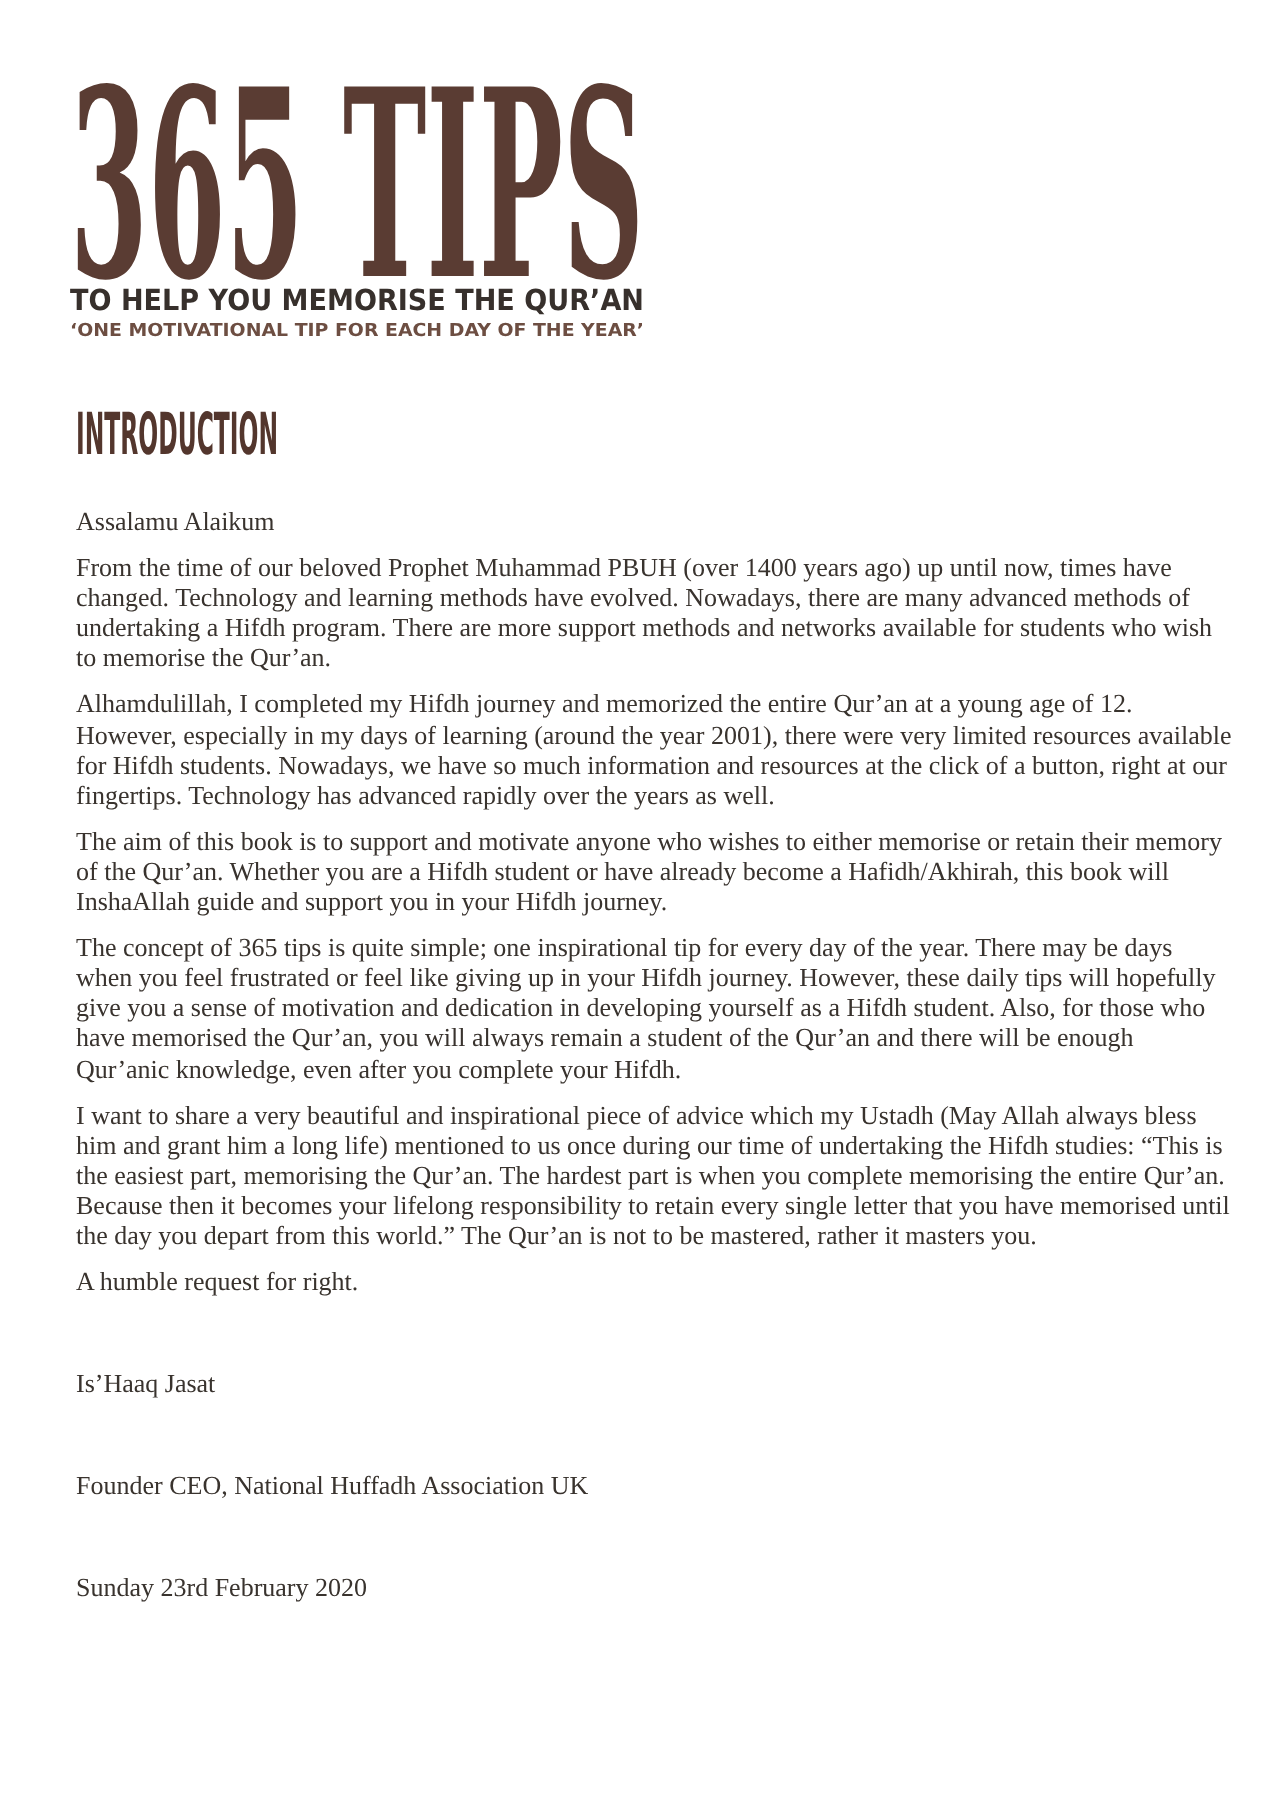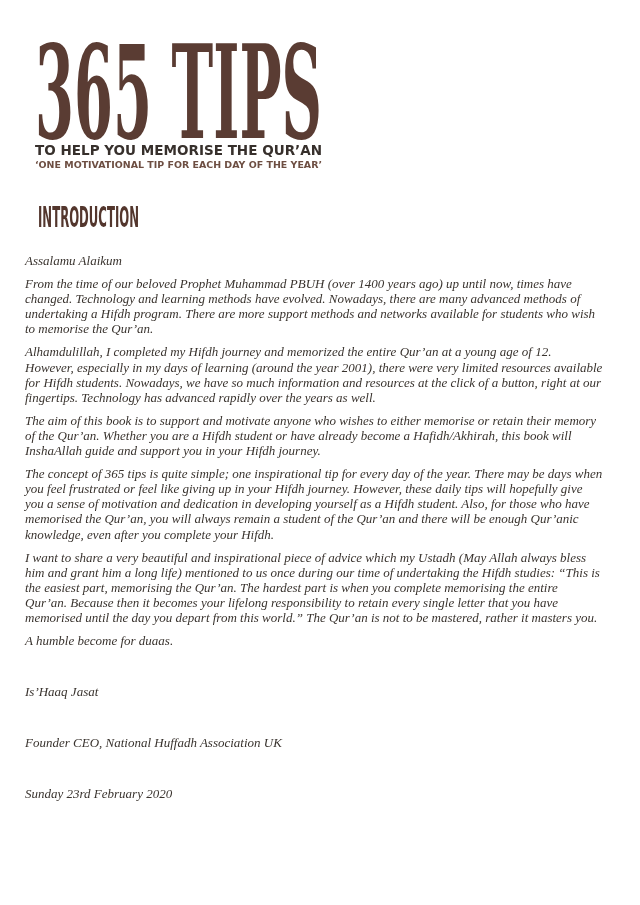--- a/index.html
+++ b/index.html
@@ -12,27 +12,26 @@
   }
   .page {
     position: absolute; inset: 0;
     background: #ffffff;
     border-radius: 15px;
   }
   .logo-svg { position: absolute; left: 33px; top: 36px; }
   .heading-svg { position: absolute; left: 37px; top: 198px; }
   .letter {
     position: absolute;
-    left: 25px; top: 253px;
+    left: 38px; top: 253px;
     width: 578px;
     font-size: 13px;
     line-height: 15.1px;
     color: #39332e;
     text-align: left;
-    font-style: italic;
   }
   .letter p { margin: 0 0 8px 0; }
   .line { display: block; margin-top: 36px; }
 </style>
 </head>
 <body>
 
 <div class="page">
 
   <svg class="logo-svg" width="320" height="140">
@@ -45,21 +44,21 @@
     <text x="1" y="29" font-family="DejaVu Sans, sans-serif" font-weight="bold" font-size="29" textLength="101" lengthAdjust="spacingAndGlyphs" fill="#53362d">INTRODUCTION</text>
   </svg>
 
   <div class="letter">
     <p>Assalamu Alaikum</p>
     <p>From the time of our beloved Prophet Muhammad PBUH (over 1400 years ago) up until now, times have changed. Technology and learning methods have evolved. Nowadays, there are many advanced methods of undertaking a Hifdh program. There are more support methods and networks available for students who wish to memorise the Qur’an.</p>
     <p>Alhamdulillah, I completed my Hifdh journey and memorized the entire Qur’an at a young age of 12. However, especially in my days of learning (around the year 2001), there were very limited resources available for Hifdh students. Nowadays, we have so much information and resources at the click of a button, right at our fingertips. Technology has advanced rapidly over the years as well.</p>
     <p>The aim of this book is to support and motivate anyone who wishes to either memorise or retain their memory of the Qur’an. Whether you are a Hifdh student or have already become a Hafidh/Akhirah, this book will InshaAllah guide and support you in your Hifdh journey.</p>
     <p>The concept of 365 tips is quite simple; one inspirational tip for every day of the year. There may be days when you feel frustrated or feel like giving up in your Hifdh journey. However, these daily tips will hopefully give you a sense of motivation and dedication in developing yourself as a Hifdh student. Also, for those who have memorised the Qur’an, you will always remain a student of the Qur’an and there will be enough Qur’anic knowledge, even after you complete your Hifdh.</p>
     <p>I want to share a very beautiful and inspirational piece of advice which my Ustadh (May Allah always bless him and grant him a long life) mentioned to us once during our time of undertaking the Hifdh studies: “This is the easiest part, memorising the Qur’an. The hardest part is when you complete memorising the entire Qur’an. Because then it becomes your lifelong responsibility to retain every single letter that you have memorised until the day you depart from this world.” The Qur’an is not to be mastered, rather it masters you.</p>
-    <p>A humble become for duaas.</p>
+    <p>A humble request for right.</p>
     <p>
       <span class="line">Is’Haaq Jasat</span>
       <span class="line">Founder CEO, National Huffadh Association UK</span>
     </p>
     <p>
       <span class="line">Sunday 23rd February 2020</span>
     </p>
   </div>
 
 </div>

